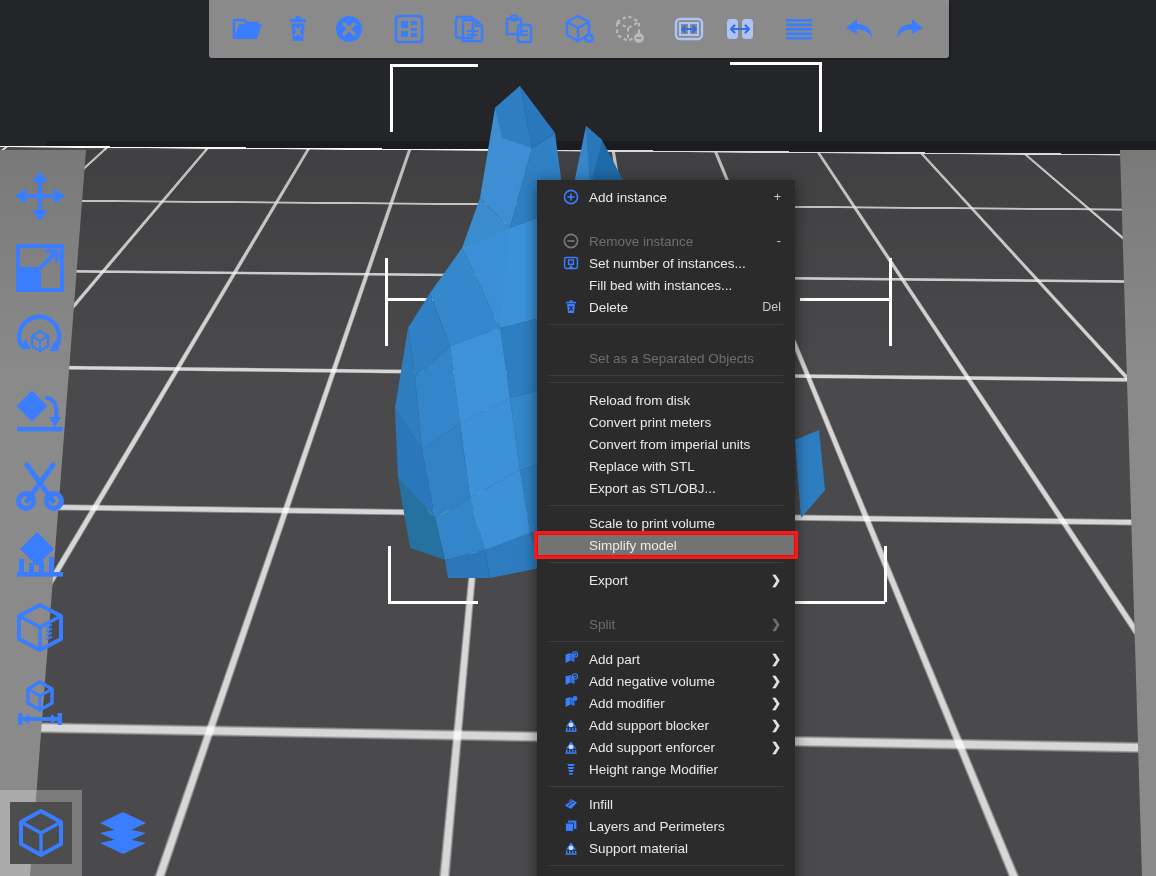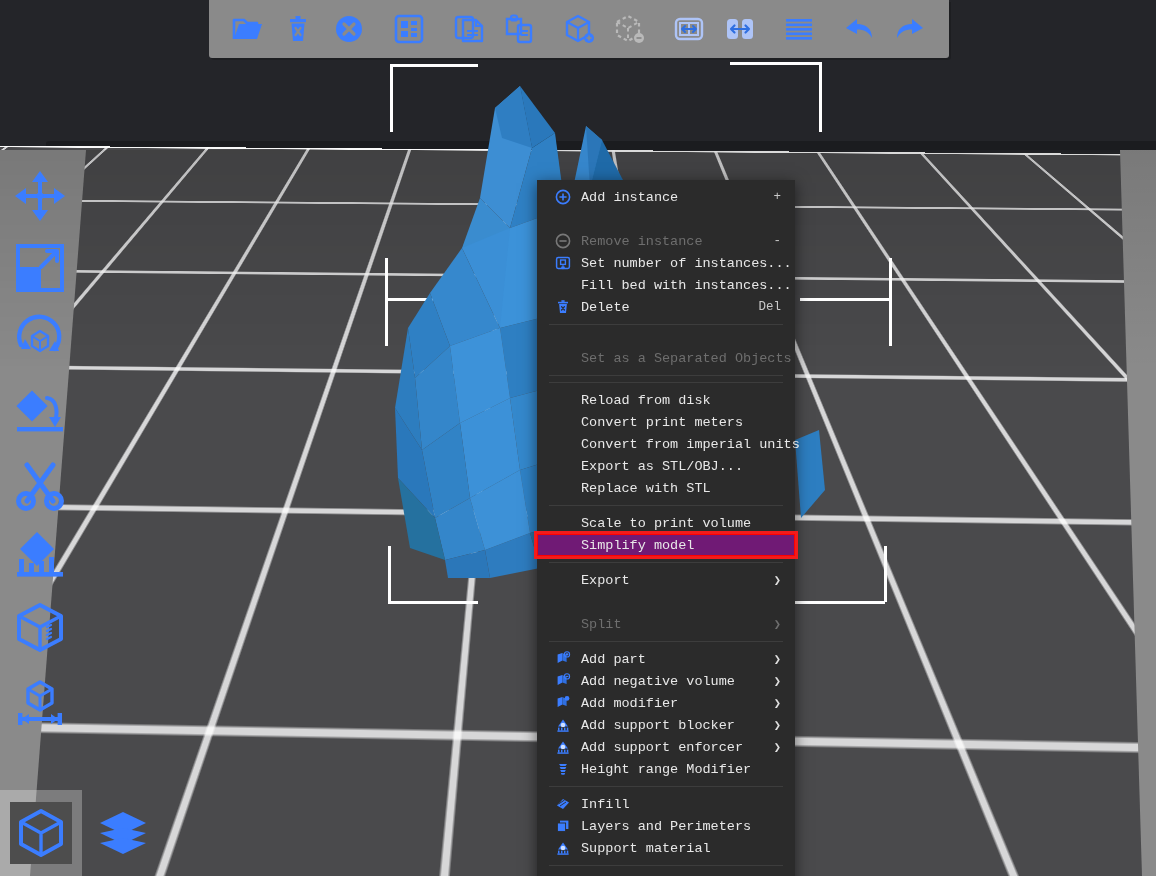--- a/index.html
+++ b/index.html
@@ -96,33 +96,33 @@
   
   #ctxmenu {
     position:absolute; left:537px; top:180px; width:258px;
     background:#2b2b2b; color:#e8e8e8;
     font-size:13.5px; padding:6px 0 6px 0;
     box-shadow:0 3px 14px rgba(0,0,0,.55);
     z-index:20;
   }
   .mi {
     position:relative; display:flex; align-items:center; height:22px;
-    padding:0 14px 0 8px; cursor:pointer; white-space:nowrap;font-family:Liberation Mono, monospace;
+    padding:0 14px 0 16px; cursor:pointer; white-space:nowrap;
   }
   .mi .ico { width:36px; min-width:36px; display:flex; align-items:center; justify-content:center; }
   .mi .ico svg { display:block; }
   .mi .lbl { flex:1; }
   .mi .accel { color:#c9c9c9; font-size:12.5px; margin-left:12px; }
   .mi .arrow { color:#e0e0e0; font-size:12px; font-weight:bold; margin-left:10px; }
   .mi.disabled { color:#6e6e6e; cursor:default;margin-top:22px; }
   .mi.disabled .arrow { color:#6e6e6e; }
   .mi.check .ico { color:#e8e8e8; font-size:14px; }
   .sep { height:1px; background:#3d3d3d; margin:6px 12px; }
 
-  .mi.highlighted { outline:3px solid #ff0000; outline-offset:-1px; background:#701a75; }
+  .mi.highlighted { outline:3px solid #ff0000; outline-offset:-1px; background:#737373; }
   .hl-box {
     position:absolute; left:-3px; right:-3px; top:-3px; bottom:-3px;
     border:3px solid #f21b1b; pointer-events:none;
   }
 </style>
 </head>
 <body>
 
 <div id="app">
 
@@ -523,25 +523,25 @@
     <div class="mi">
       <span class="ico"></span>
       <span class="lbl">Convert print meters</span>
     </div>
     <div class="mi">
       <span class="ico"></span>
       <span class="lbl">Convert from imperial units</span>
     </div>
     <div class="mi">
       <span class="ico"></span>
+      <span class="lbl">Replace with STL</span>
+    </div>
+    <div class="mi">
+      <span class="ico"></span>
       <span class="lbl">Export as STL/OBJ...</span>
-    </div>
-    <div class="mi">
-      <span class="ico"></span>
-      <span class="lbl">Replace with STL</span>
     </div>
 
     <div class="sep"></div>
 
     <div class="mi">
       <span class="ico"></span>
       <span class="lbl">Scale to print volume</span>
     </div>
     <div class="mi highlighted">
       <span class="ico"></span>

